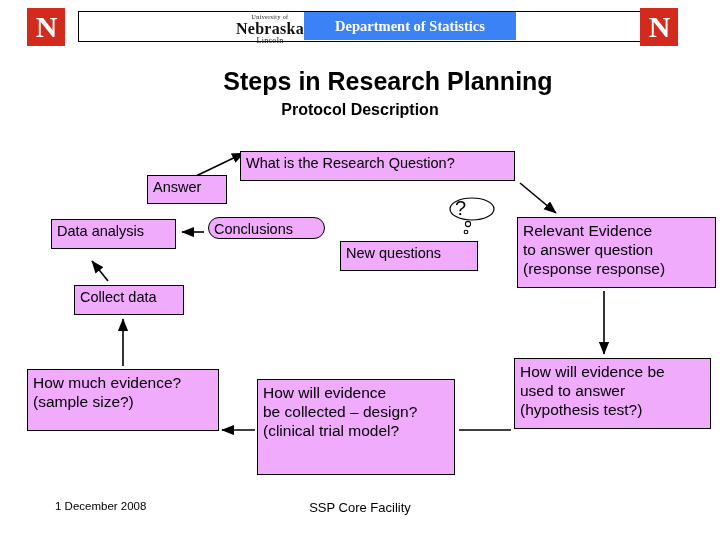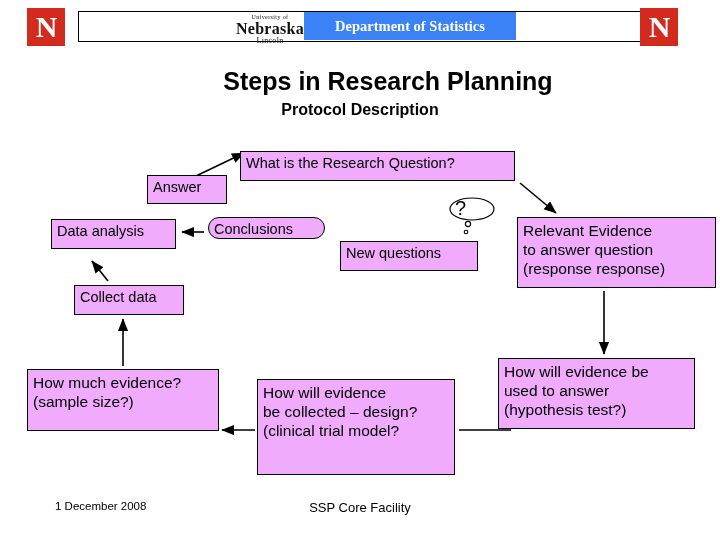--- a/index.html
+++ b/index.html
@@ -135,21 +135,21 @@
   
   #box-question { left: 240px; top: 151px; width: 275px; height: 30px; }
   #box-answer   { left: 147px; top: 175px; width: 80px;  height: 29px; }
   #box-data-analysis { left: 51px; top: 219px; width: 125px; height: 30px; }
   #box-conclusions   { left: 208px; top: 217px; width: 117px; height: 22px; border-radius: 15px; }
   #box-new-questions { left: 340px; top: 241px; width: 138px; height: 30px; }
   #box-relevant { left: 517px; top: 217px; width: 199px; height: 71px; }
   #box-collect { left: 46px; top: 285px; width: 110px; height: 30px; margin-left: 28px; }
   #box-howmuch { left: 27px; top: 369px; width: 192px; height: 62px; }
   #box-howcollected { left: 257px; top: 379px; width: 198px; height: 96px; }
-  #box-howused { left: 498px; top: 358px; width: 197px; height: 71px; }
+  #box-howused { left: 514px; top: 358px; width: 197px; height: 71px; }
 
   
   .footer-date {
     position: absolute;
     left: 55px;
     top: 500px;
     font-family: "Liberation Sans", sans-serif;
     font-size: 11.5px;
     color: #000000;
   }

